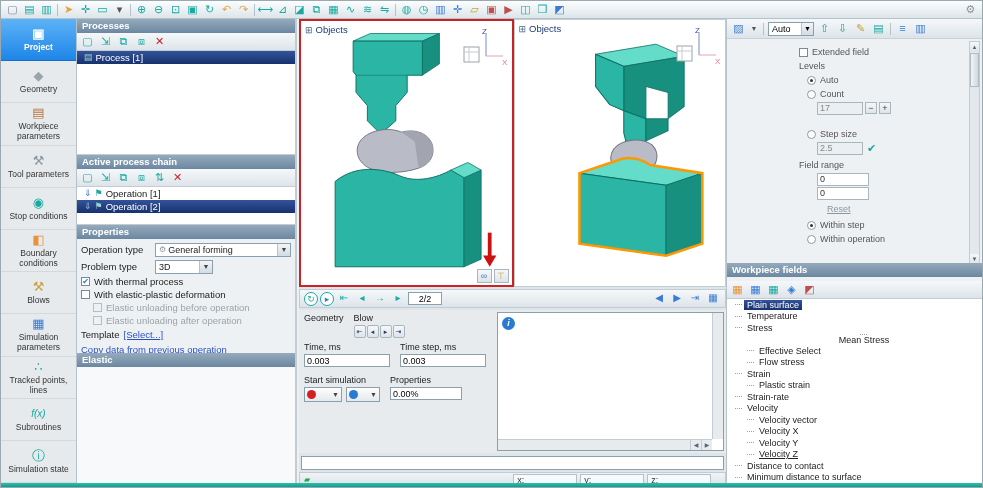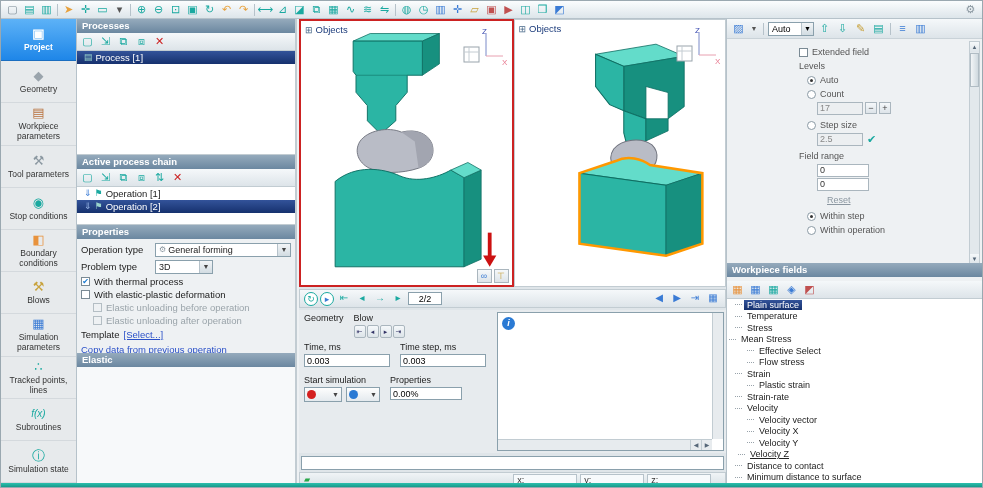--- a/index.html
+++ b/index.html
@@ -481,21 +481,21 @@
       </div>
       <div class="set-row" style="padding-left:8px">
         <span class="radio"></span>
         <span>Count</span>
       </div>
       <div class="set-row" style="padding-left:18px;gap:2px">
         <input class="g-input" readonly="" value="17" style="">
         <span class="sq-btn">−</span>
         <span class="sq-btn">+</span>
       </div>
-      <div class="set-row" style="padding-left:8px;margin-top:3px">
+      <div class="set-row" style="padding-left:8px;margin-top:12px">
         <span class="radio"></span>
         <span>Step size</span>
       </div>
       <div class="set-row" style="padding-left:18px;gap:4px">
         <input class="g-input" readonly="" value="2.5" style="">
         <span class="check-glyph">✔</span>
       </div>
       <div class="set-row" style="margin-top:3px">
         <span>Field range</span>
       </div>
@@ -538,21 +538,21 @@
           <span class="f-lbl">Plain surface</span>
         </div>
         <div class="f-row" style="padding-left: 8px;">
           <span class="f-dash"></span>
           <span class="f-lbl">Temperature</span>
         </div>
         <div class="f-row" style="padding-left: 8px;">
           <span class="f-dash"></span>
           <span class="f-lbl">Stress</span>
         </div>
-        <div class="f-row" style="padding-left: 2px;">
+        <div class="f-row" style="padding-left: 19px; flex-direction: column;">
           <span class="f-dash"></span>
           <span class="f-lbl">Mean Stress</span>
         </div>
         <div class="f-row" style="padding-left: 20px;">
           <span class="f-dash"></span>
           <span class="f-lbl">Effective Select</span>
         </div>
         <div class="f-row" style="padding-left: 20px;">
           <span class="f-dash"></span>
           <span class="f-lbl">Flow stress</span>
@@ -578,21 +578,21 @@
           <span class="f-lbl">Velocity vector</span>
         </div>
         <div class="f-row" style="padding-left: 20px;">
           <span class="f-dash"></span>
           <span class="f-lbl">Velocity X</span>
         </div>
         <div class="f-row" style="padding-left: 20px;">
           <span class="f-dash"></span>
           <span class="f-lbl">Velocity Y</span>
         </div>
-        <div class="f-row" style="padding-left: 11px; text-decoration: underline;">
+        <div class="f-row" style="padding-left: 20px; text-decoration: underline;">
           <span class="f-dash"></span>
           <span class="f-lbl">Velocity Z</span>
         </div>
         <div class="f-row" style="padding-left: 8px;">
           <span class="f-dash"></span>
           <span class="f-lbl">Distance to contact</span>
         </div>
         <div class="f-row" style="padding-left: 8px;">
           <span class="f-dash"></span>
           <span class="f-lbl">Minimum distance to surface</span>

